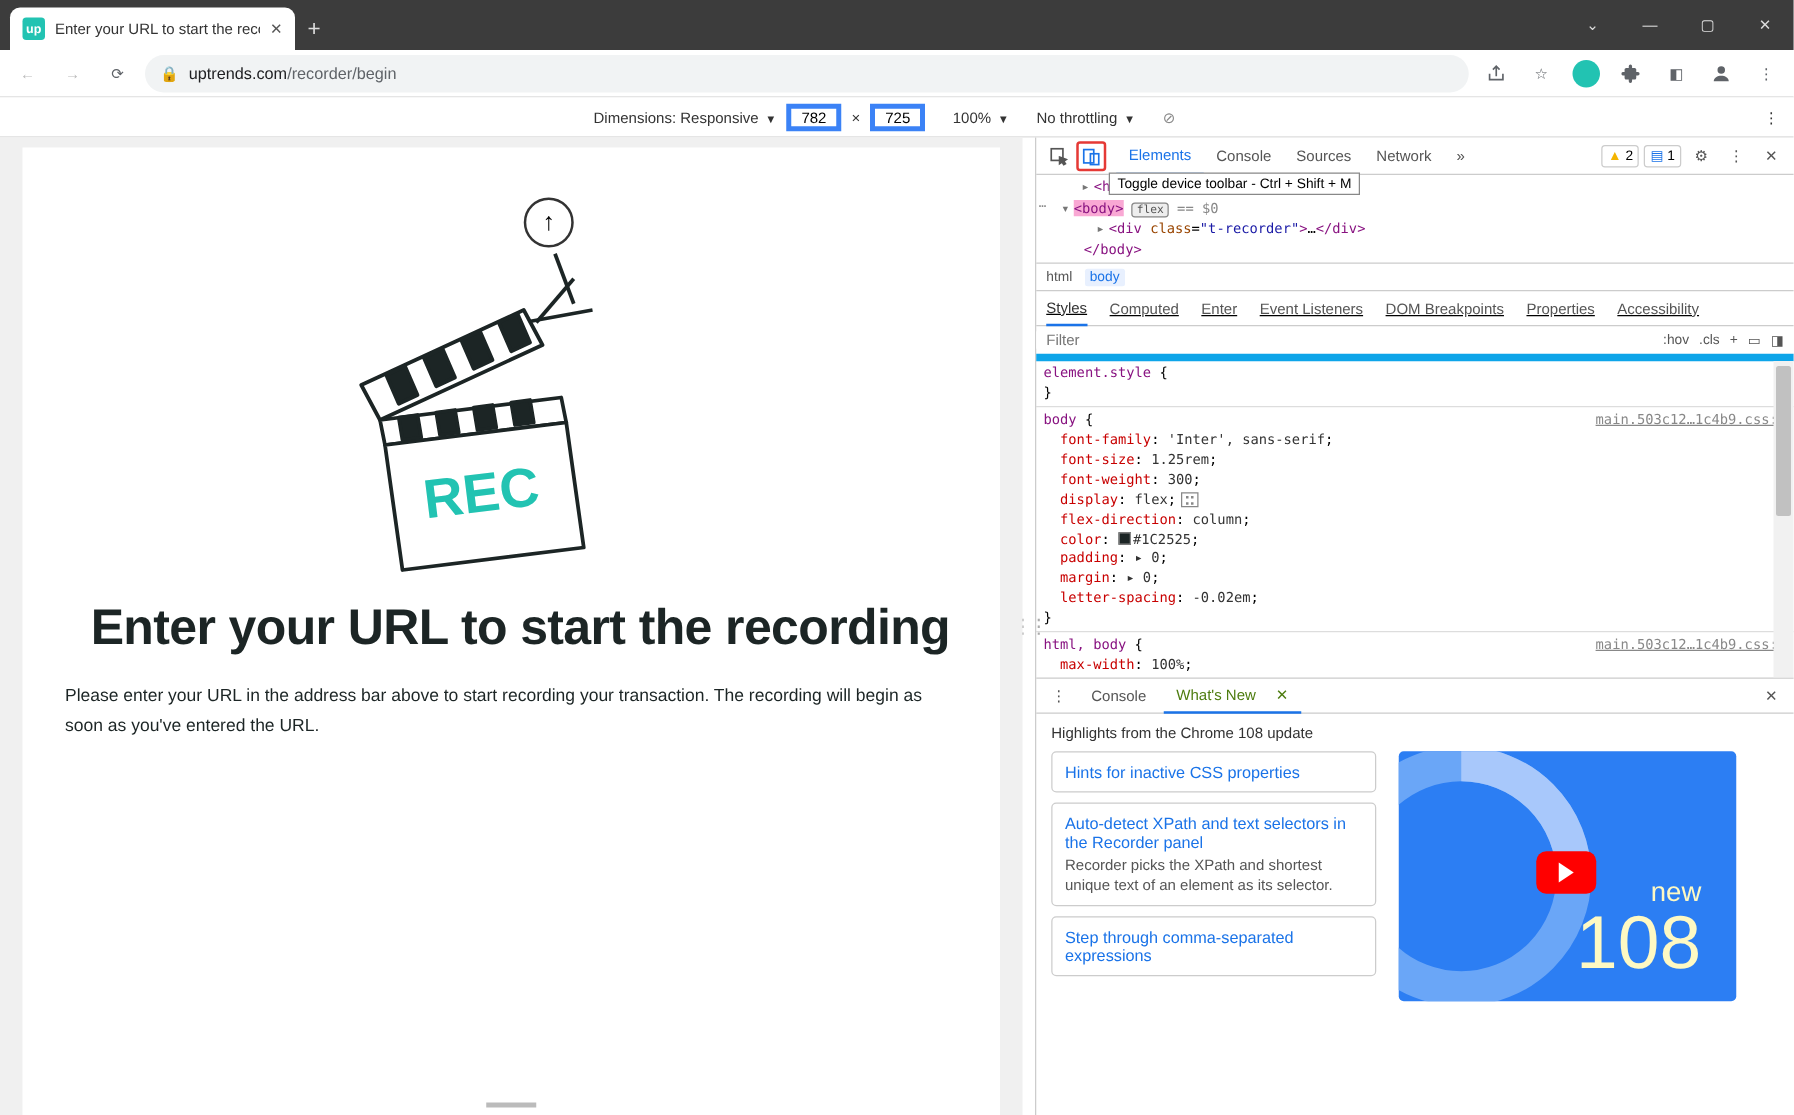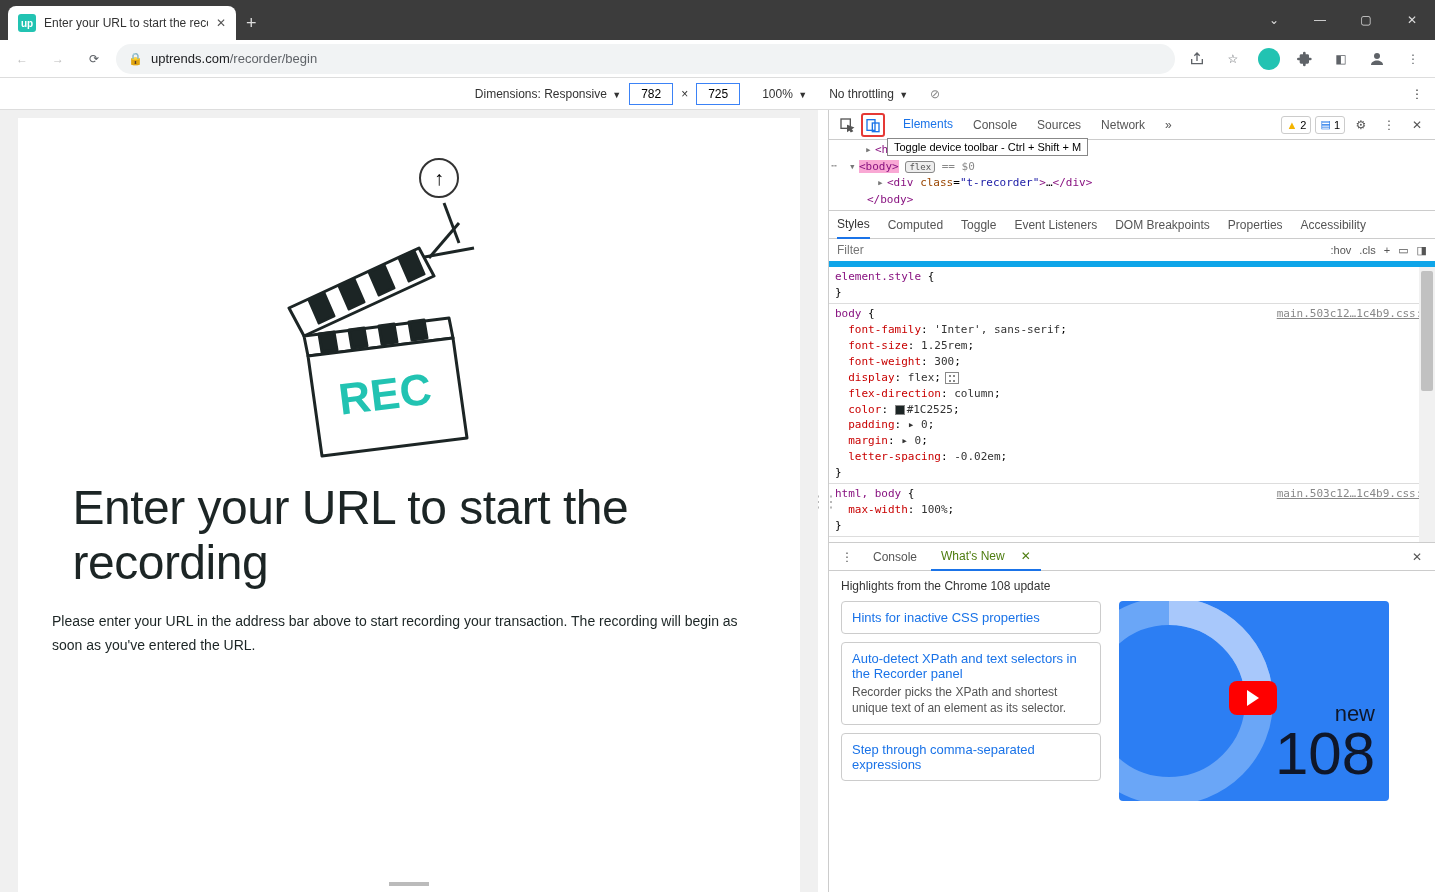--- a/index.html
+++ b/index.html
@@ -24,33 +24,33 @@
 .omni { flex: 1; height: 30px; border-radius: 15px; background: #f1f3f4; display: flex; align-items: center; padding: 0 12px; gap: 8px; }
 .lock { color: #5f6368; font-size: 12px; }
 .urltext { color: #5f6368; font-size: 13px; }
 .urltext .host { color: #202124; }
 .ext-icon { width: 28px; height: 28px; display: flex; align-items: center; justify-content: center; cursor: pointer; border-radius: 50%; }
 .ext-circle { width: 22px; height: 22px; border-radius: 50%; background: #22c3b2; }
 
 
 .devbar { height: 32px; background: #fff; border-bottom: 1px solid #ddd; display: flex; align-items: center; padding: 0 8px; font-size: 12px; color: #333; }
 .devbar .center { flex:1; display:flex; justify-content:center; align-items:center; gap:8px; }
-.dim-input { width: 44px; height: 22px; border: 1px solid #3b82f6; text-align: center; font-size: 12px; }
+.dim-input { width: 44px; height: 22px; border: 4px solid #3b82f6; text-align: center; font-size: 12px; }
 .dropdown-caret { font-size: 9px; margin-left: 2px; }
 .no-throttle { margin-left: 14px; }
 .devbar .menu { width: 20px; text-align:center; cursor:pointer; }
 
 
 .split { flex: 1; display: flex; min-height: 0; }
 .viewport { width: 818px; background: #f0f0f0; display: flex; justify-content: center; padding-top: 8px; position: relative; }
 .page { width: 782px; background: #fff; display: flex; flex-direction: column; align-items: center; padding: 30px 34px 0; position: relative; }
 .clap-wrap { position: relative; width: 260px; height: 310px; }
 .uparrow { width: 40px; height: 40px; border: 2px solid #333; border-radius: 50%; display:flex; align-items:center; justify-content:center; font-size:20px; position:absolute; top:10px; left:140px; }
 .clap-svg { position:absolute; top:40px; left:0; }
-.page h1 { font-size: 48px; font-weight: 400; color: #1c2525; margin-top: 22px; text-align: left; width: 100%; letter-spacing: -0.5px; margin-left: 41px; }
+.page h1 { font-size: 40px; font-weight: 700; color: #1c2525; margin-top: 22px; text-align: left; width: 100%; letter-spacing: -0.5px; margin-left: 41px; }
 .page p { font-size: 14px; color: #1c2525; font-weight: 300; margin-top: 20px; line-height: 1.7; text-align: left; width: 100%; }
 .drag-h { position:absolute; bottom:6px; left:50%; transform:translateX(-50%); width:40px; height:4px; border-top:2px solid #bbb; border-bottom:2px solid #bbb; }
 .resize-v { width:10px; display:flex; align-items:center; justify-content:center; color:#aaa; cursor:col-resize; font-size:16px; letter-spacing:-3px; }
 
 
 .devtools { flex: 1; display: flex; flex-direction: column; border-left: 1px solid #ccc; min-width:0; }
 .dt-top { height: 30px; border-bottom: 1px solid #ccc; display: flex; align-items: center; padding: 0 6px; gap: 2px; position: relative; }
 .dt-icon { width: 24px; height: 24px; display:flex; align-items:center; justify-content:center; cursor:pointer; color:#555; border-radius:3px; }
 .dt-icon.boxed { border: 2px solid #e53935; border-radius: 3px; }
 .dev-tooltip { position: absolute; top: 28px; left: 58px; background: #fff; border: 1px solid #888; padding: 2px 6px; font-size: 11px; white-space: nowrap; z-index: 10; }
@@ -71,21 +71,21 @@
 .dom-sel { background: #f9a8d4; display:inline; }
 .flex-badge { border:1px solid #888; border-radius:3px; font-size:9px; padding:0 3px; color:#555; background:#eee; }
 .eq0 { color:#888; }
 .dots { position:absolute; left:2px; top:18px; color:#888; font-size:10px; }
 
 .crumb { height: 22px; border-bottom: 1px solid #ccc; display:flex; align-items:center; padding:0 8px; font-size:11px; gap:10px; }
 .crumb span { color:#555; cursor:pointer; }
 .crumb .sel { color:#1a73e8; background:#e8f0fe; padding:1px 4px; border-radius:2px; }
 
 
-.st-tabs { height: 28px; border-bottom:1px solid #ccc; display:flex; align-items:center; padding:0 8px; gap:18px; font-size:12px; }
+.st-tabs { height: 28px; border-bottom:1px solid #ccc; display:flex; align-items:center; padding:0 8px; gap:18px; font-size:12px;text-decoration:underline; }
 .st-tab { color:#555; cursor:pointer; height:28px; display:flex; align-items:center; }
 .st-tab.active { color:#333; border-bottom:2px solid #1a73e8; }
 
 .filter-row { height:28px; border-bottom:6px solid #0ea5e9; display:flex; align-items:center;gap:44px; }
 .filter-inp { flex:1; border:none; padding:0 8px; font-size:12px; outline:none; color:#888; }
 .filter-ctrls { display:flex; align-items:center; gap:8px; padding:0 8px; color:#555; font-size:11px; }
 
 .css-pane { flex:1; overflow-y:auto; font-family: Menlo, Consolas, monospace; font-size:11px; line-height:1.45; position:relative; }
 .css-block { border-bottom: 1px solid #ddd; padding: 2px 6px; position: relative; }
 .css-link { position: absolute; right: 6px; top: 2px; color: #888; text-decoration: underline; cursor:pointer; font-size:11px; }
@@ -107,21 +107,21 @@
 .drawer-body { flex:1; padding: 8px 12px; overflow:auto; }
 .highlights { font-size:12px; color:#333; margin-bottom:8px; }
 .cards-row { display:flex; gap:18px; }
 .cards-col { display:flex; flex-direction:column; gap:8px; width: 260px; }
 .card { border:1px solid #ccc; border-radius:4px; padding:8px 10px; }
 .card a { color:#1a73e8; text-decoration:none; font-size:13px; }
 .card p { color:#555; font-size:12px; margin-top:4px; line-height:1.3; }
 .video { width:270px; height:200px; background:#2c7ef3; border-radius:4px; position:relative; display:flex; align-items:center; justify-content:center; }
 .video .play { width:48px; height:34px; background:#ff0000; border-radius:8px; display:flex; align-items:center; justify-content:center; position:absolute; top:80px; left:110px; }
 .video .play::after { content:""; border-left:12px solid #fff; border-top:8px solid transparent; border-bottom:8px solid transparent; }
-.video .txt { position:absolute; right:14px; bottom:20px; color:#0f172a; text-align:right; }
+.video .txt { position:absolute; right:28px; bottom:20px; color:#fef9c3; text-align:right; }
 .video .txt .new { font-size:22px; }
 .video .txt .num { font-size:60px; font-weight:300; line-height:0.9; }
 .scrollbar-y { position:absolute; right:0; top:0; width:16px; height:100%; background:#f1f1f1; }
 .scrollbar-y .thumb { position:absolute; left:2px; width:12px; background:#c1c1c1; border-radius:2px; }
 </style>
 </head>
 <body>
 
 <div class="root">
 
@@ -260,25 +260,29 @@
       </div>
 
       <div class="dom-tree">
         <div class="dots">⋯</div>
         <div style="padding-left:16px"><span class="tri">▸</span><span class="tag">&lt;hea</span></div>
         <div><span class="tri">▾</span><span class="dom-sel"><span class="tag">&lt;body&gt;</span></span> <span class="flex-badge">flex</span> <span class="eq0">== $0</span></div>
         <div style="padding-left:28px"><span class="tri">▸</span><span class="tag">&lt;div</span> <span class="attr-n">class</span>=<span class="attr-v">"t-recorder"</span><span class="tag">&gt;</span>…<span class="tag">&lt;/div&gt;</span></div>
         <div style="padding-left:18px"><span class="tag">&lt;/body&gt;</span></div>
       </div>
 
+      <div class="crumb">
+        <span>html</span>
+        <span class="sel">body</span>
+      </div>
 
       <div class="st-tabs">
         <div class="st-tab active">Styles</div>
         <div class="st-tab">Computed</div>
-        <div class="st-tab">Toggle</div>
+        <div class="st-tab">Enter</div>
         <div class="st-tab">Event Listeners</div>
         <div class="st-tab">DOM Breakpoints</div>
         <div class="st-tab">Properties</div>
         <div class="st-tab">Accessibility</div>
       </div>
 
       <div class="filter-row">
         <input class="filter-inp" placeholder="Filter" style="">
         <div class="filter-ctrls">
           <span>:hov</span>

